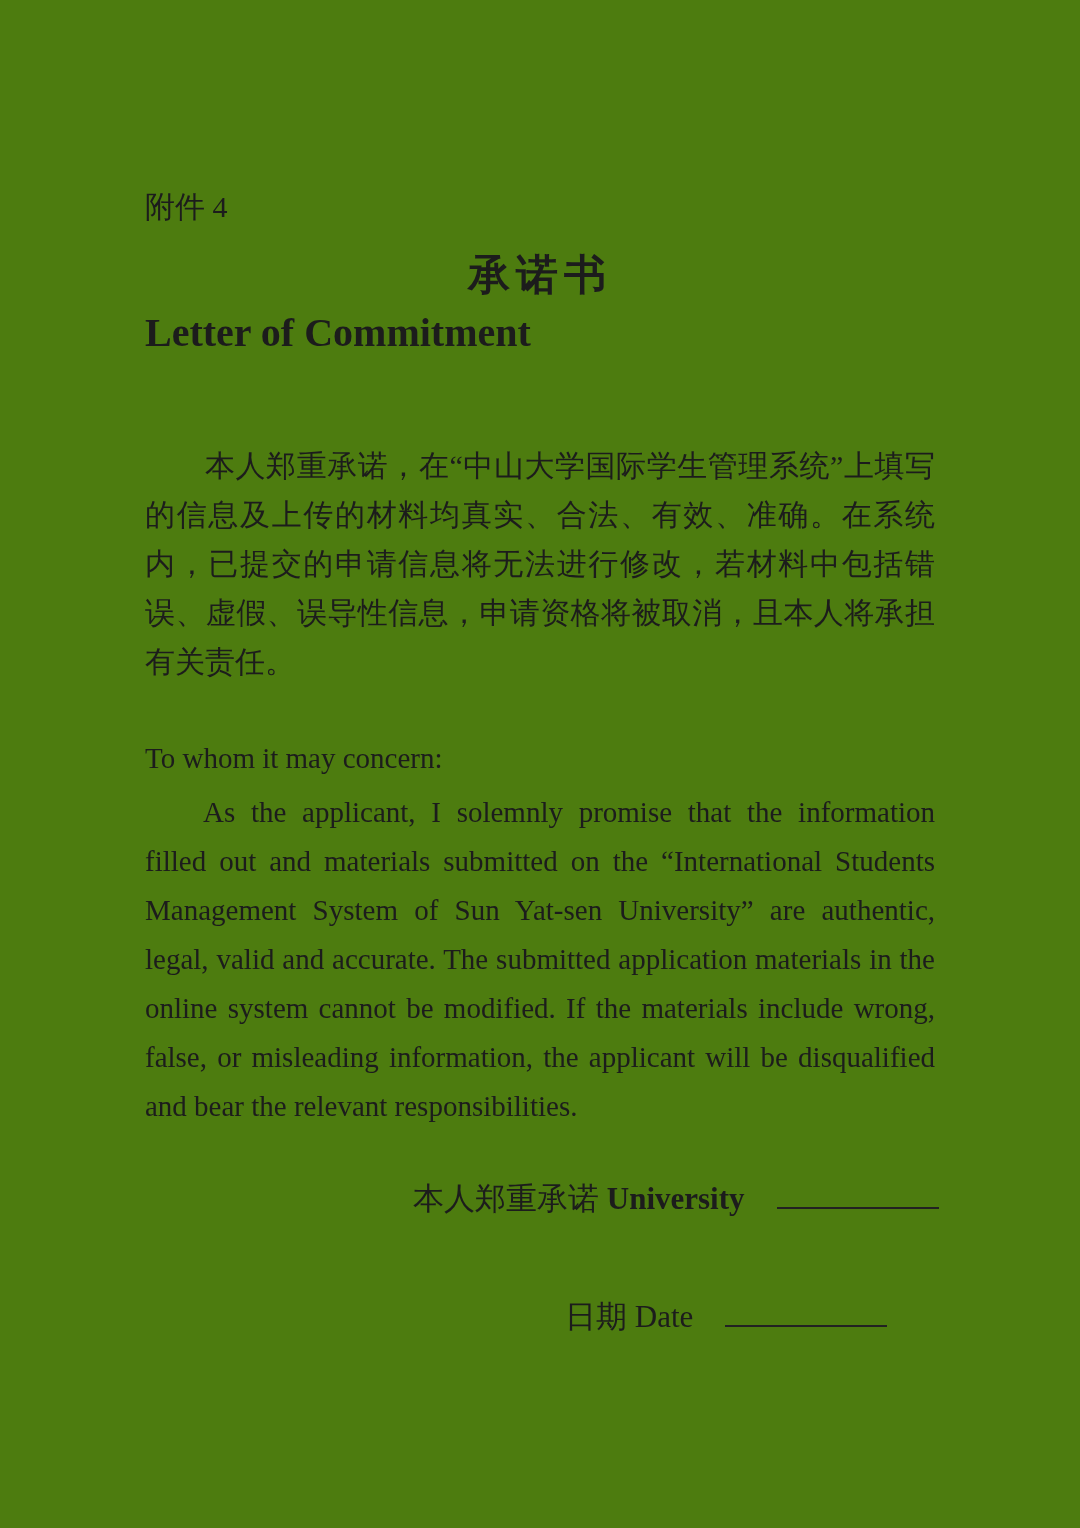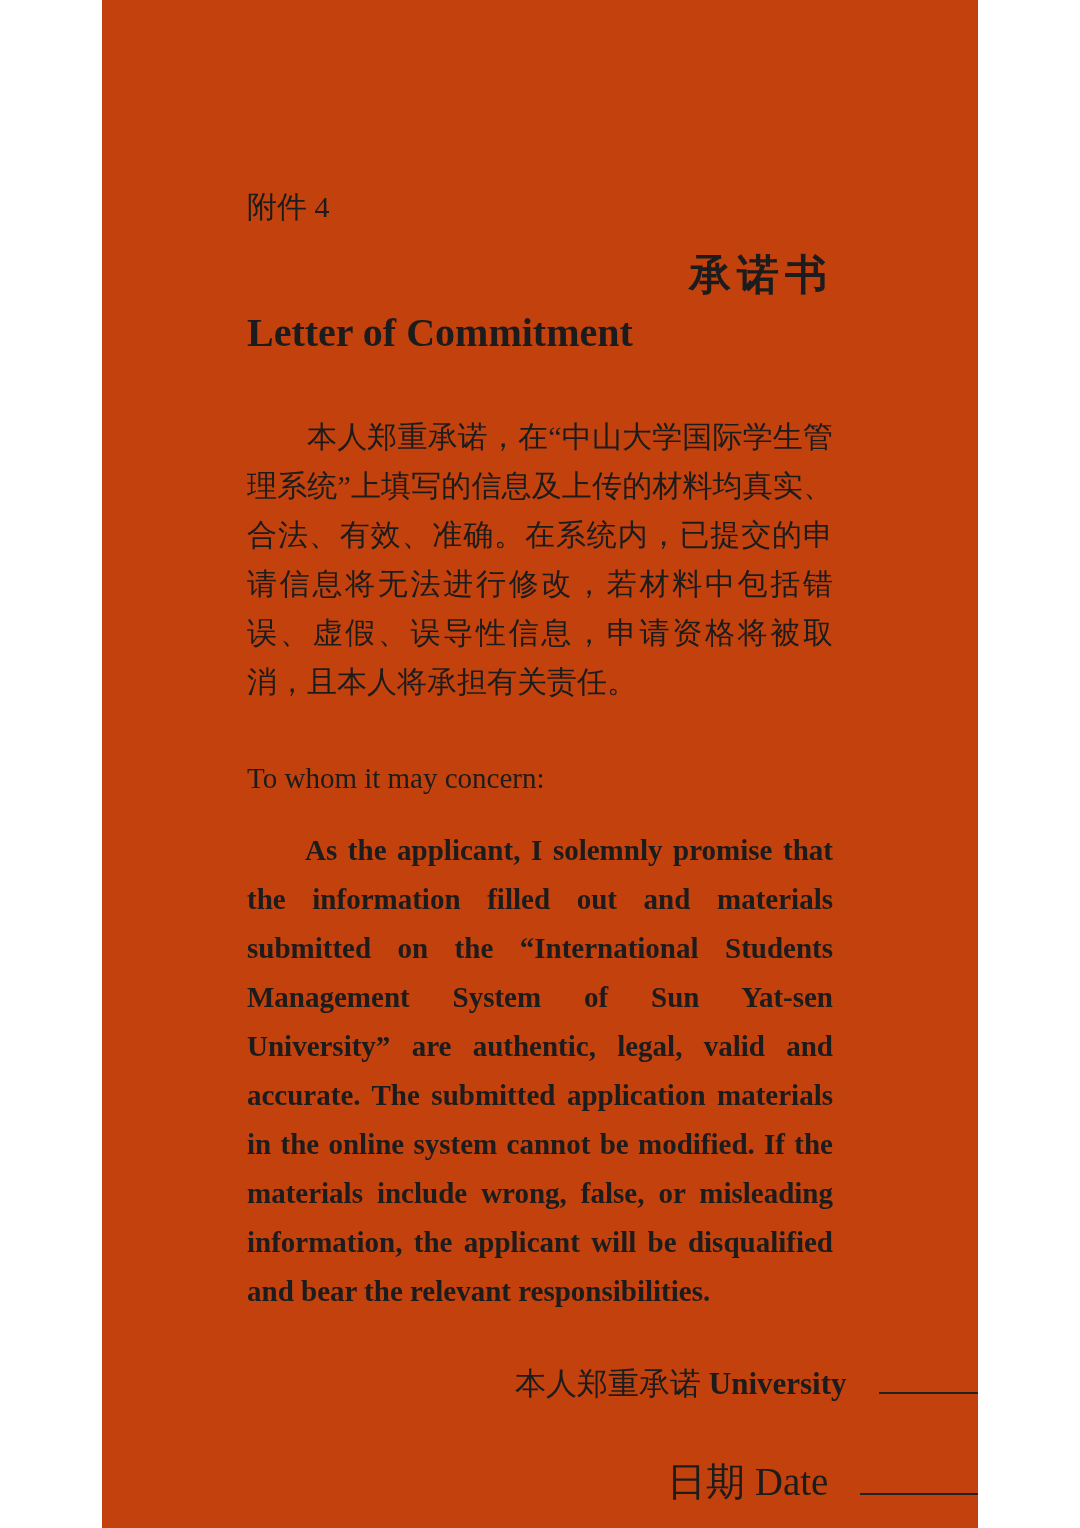--- a/index.html
+++ b/index.html
@@ -1,79 +1,78 @@
 <!DOCTYPE html>
 <html><head>
 <meta charset="utf-8">
 <style>
   * { margin: 0; padding: 0; box-sizing: border-box; }
   html, body { background: #ffffff; }
   .page {
     position: relative;
-    width: 876px;
+    width: 1080px;
     height: 1528px;
     margin: 0 auto;
-    background: #c2410c;
+    background: #4d7c0f;
     color: #1c1c1c;
     font-family: "Liberation Serif", "DejaVu Serif", serif;
     overflow: hidden;
   }
   .content {
     padding: 190px 145px 0 145px;
   }
   .attachment-label {
     font-size: 30px;
     line-height: 34px;
   }
   .title-zh {
     margin-top: 26px;
-    text-align: right;
+    text-align: center;
     font-size: 42px;
     font-weight: bold;
     letter-spacing: 6px;
     line-height: 50px;
   }
   .title-en {
     margin-top: 8px;
     text-align: left;
     font-size: 40px;
     font-weight: bold;
     line-height: 50px;
   }
   .para-zh {
-    margin-top: 54px;
+    margin-top: 83px;
     font-size: 30px;
     line-height: 49px;
     text-align: justify;
     text-indent: 2em;
   }
   .salutation {
     margin-top: 52px;
     font-size: 29px;
     line-height: 40px;
   }
   .para-en {
-    margin-top: 28px;
+    margin-top: 10px;
     font-size: 29px;
     line-height: 49px;
     text-align: justify;
     text-indent: 58px;
-    font-weight: bold;
   }
   .signature-row {
     margin-top: 46px;
     padding-left: 268px;
     font-size: 31px;
     line-height: 44px;
     white-space: nowrap;
   }
   .date-row {
-    margin-top: 54px;
+    margin-top: 74px;
     padding-left: 420px;
-    font-size: 39px;
+    font-size: 31px;
     line-height: 44px;
     white-space: nowrap;
   }
   .label-en-bold { font-weight: bold; }
   .blank-line {
     display: inline-block;
     width: 162px;
     height: 4px;
     border-bottom: 2px solid #222222;
     margin-left: 32px;

